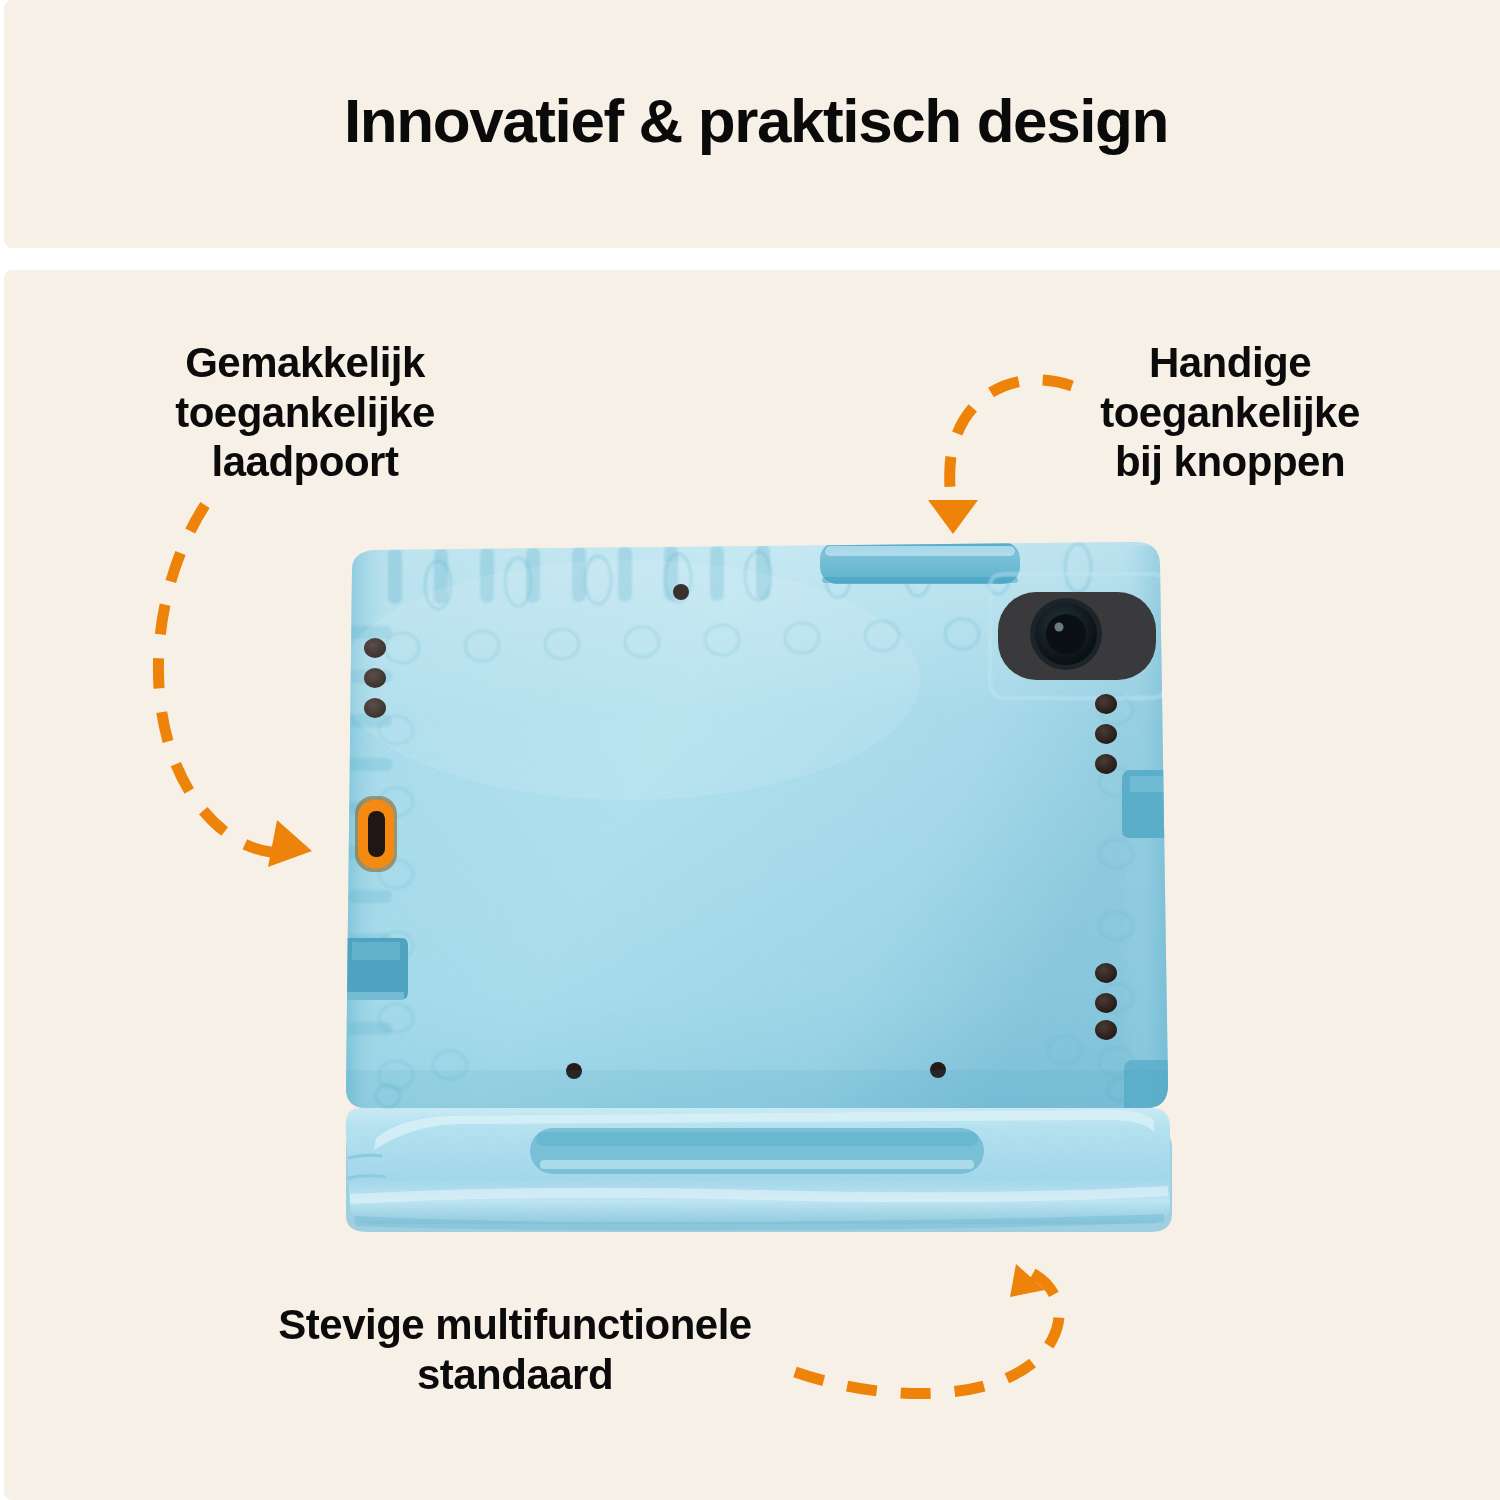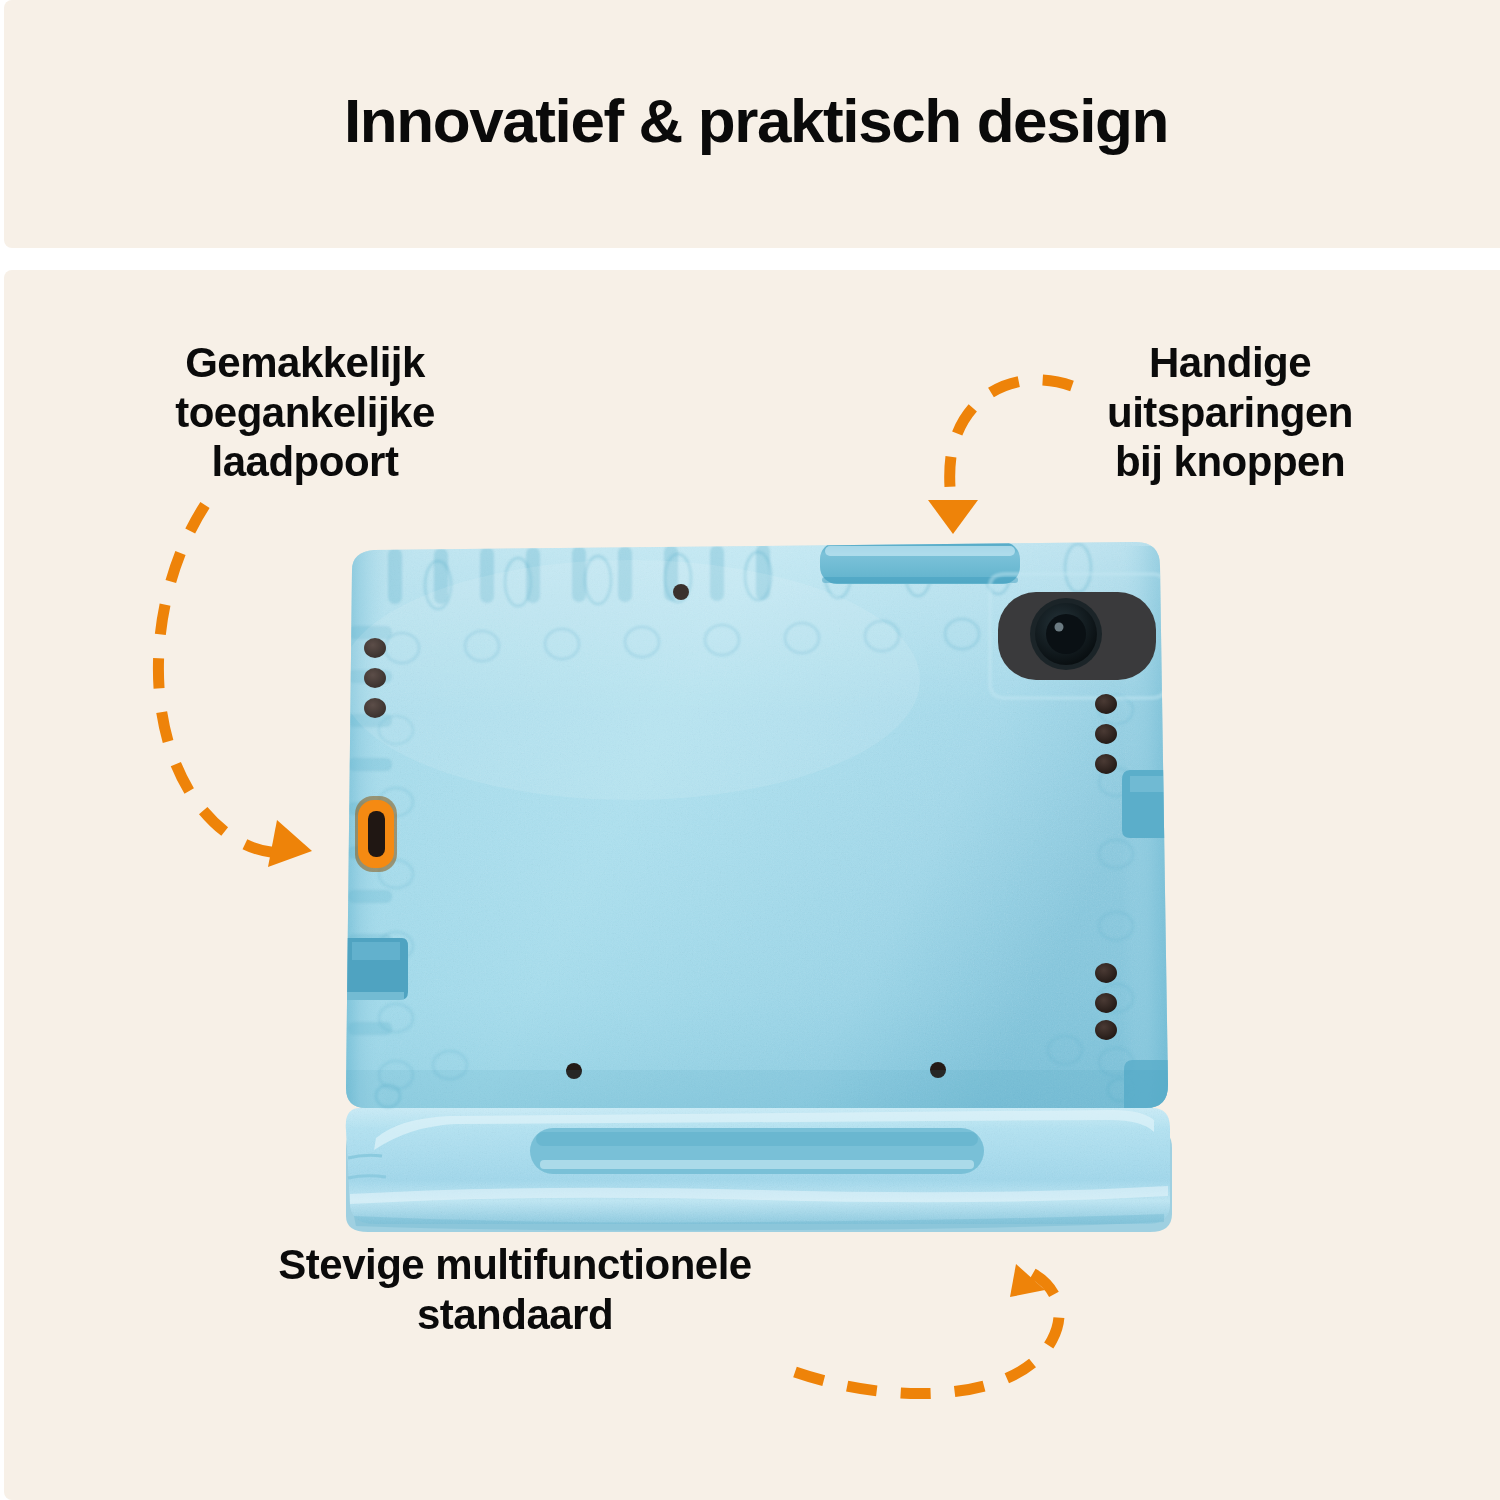--- a/index.html
+++ b/index.html
@@ -84,21 +84,21 @@
     top: 338px;
     width: 420px;
   }
   #callout-button-cutouts {
     left: 1040px;
     top: 338px;
     width: 380px;
   }
   #callout-stand {
     left: 175px;
-    top: 1240px;
+    top: 1300px;
     width: 680px;
   }
 
   
   #arrows-layer {
     position: absolute;
     left: 0;
     top: 0;
     width: 1500px;
     height: 1500px;
@@ -126,21 +126,21 @@
     </div>
   </div>
 
   <div class="card" id="content-card"></div>
 
   <div class="callout" id="callout-charging-port">Gemakkelijk
 toegankelijke
 laadpoort</div>
 
   <div class="callout" id="callout-button-cutouts">Handige
-uitsparingen
+toegankelijke
 bij knoppen</div>
 
   <div class="callout" id="callout-stand">Stevige multifunctionele
 standaard</div>
 
   <div id="tablet-case">
     <svg id="case-svg" width="860" height="720" viewBox="0 0 860 720" xmlns="http://www.w3.org/2000/svg">
       <defs>
 
         <linearGradient id="bodyGrad" x1="0" y1="0" x2="1" y2="0.35">

